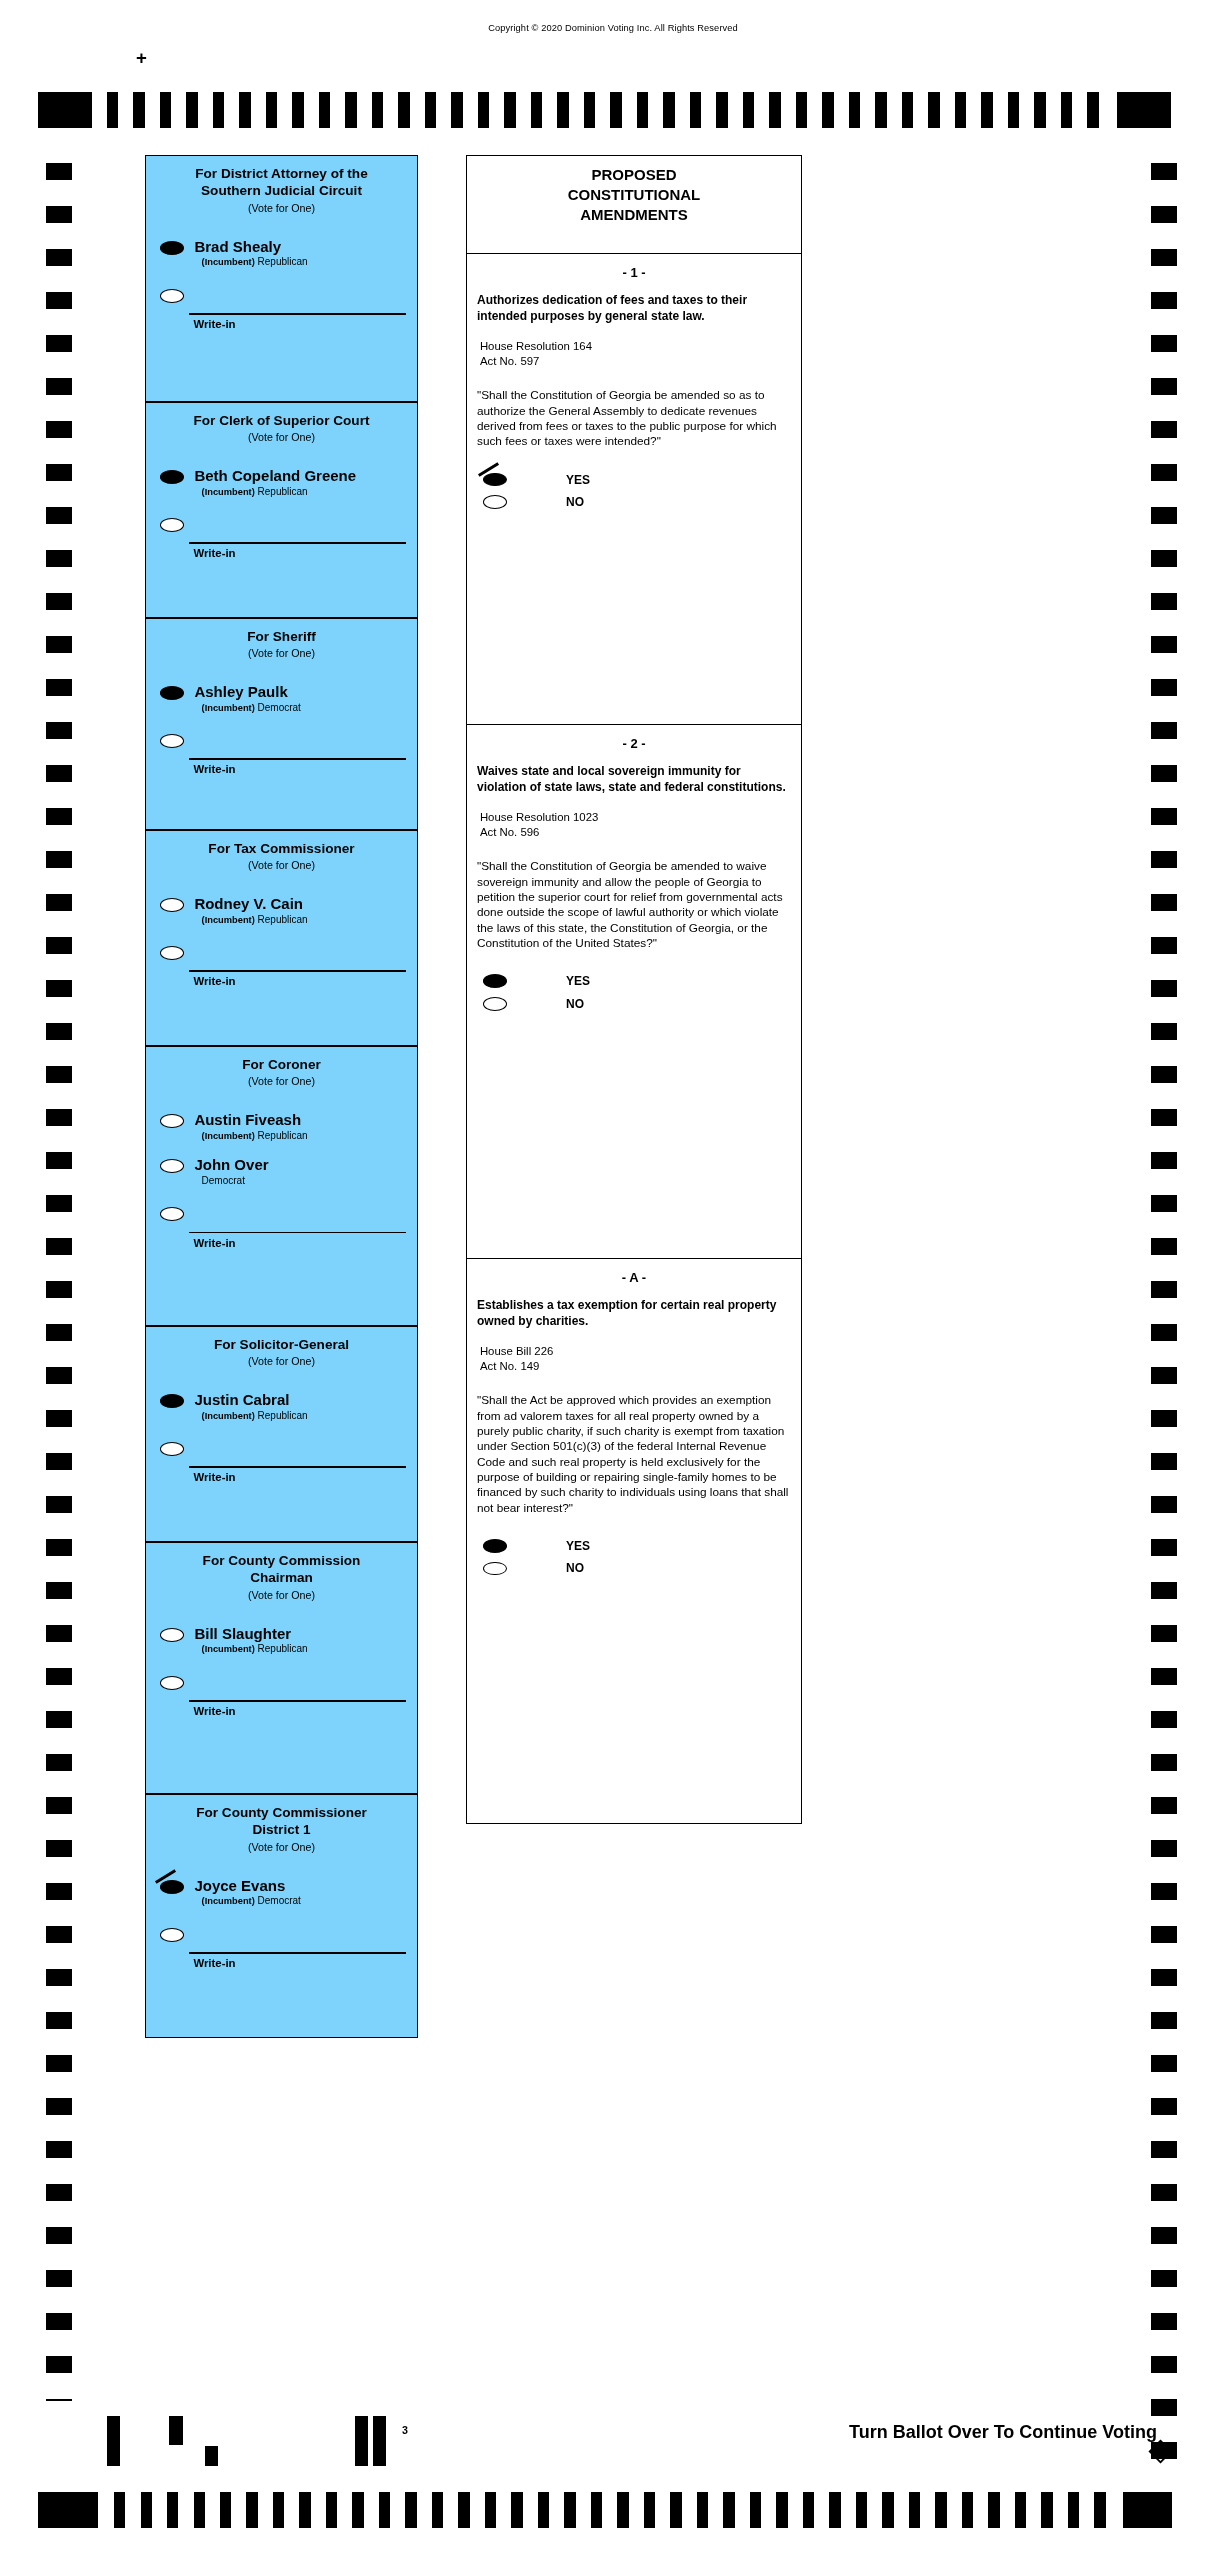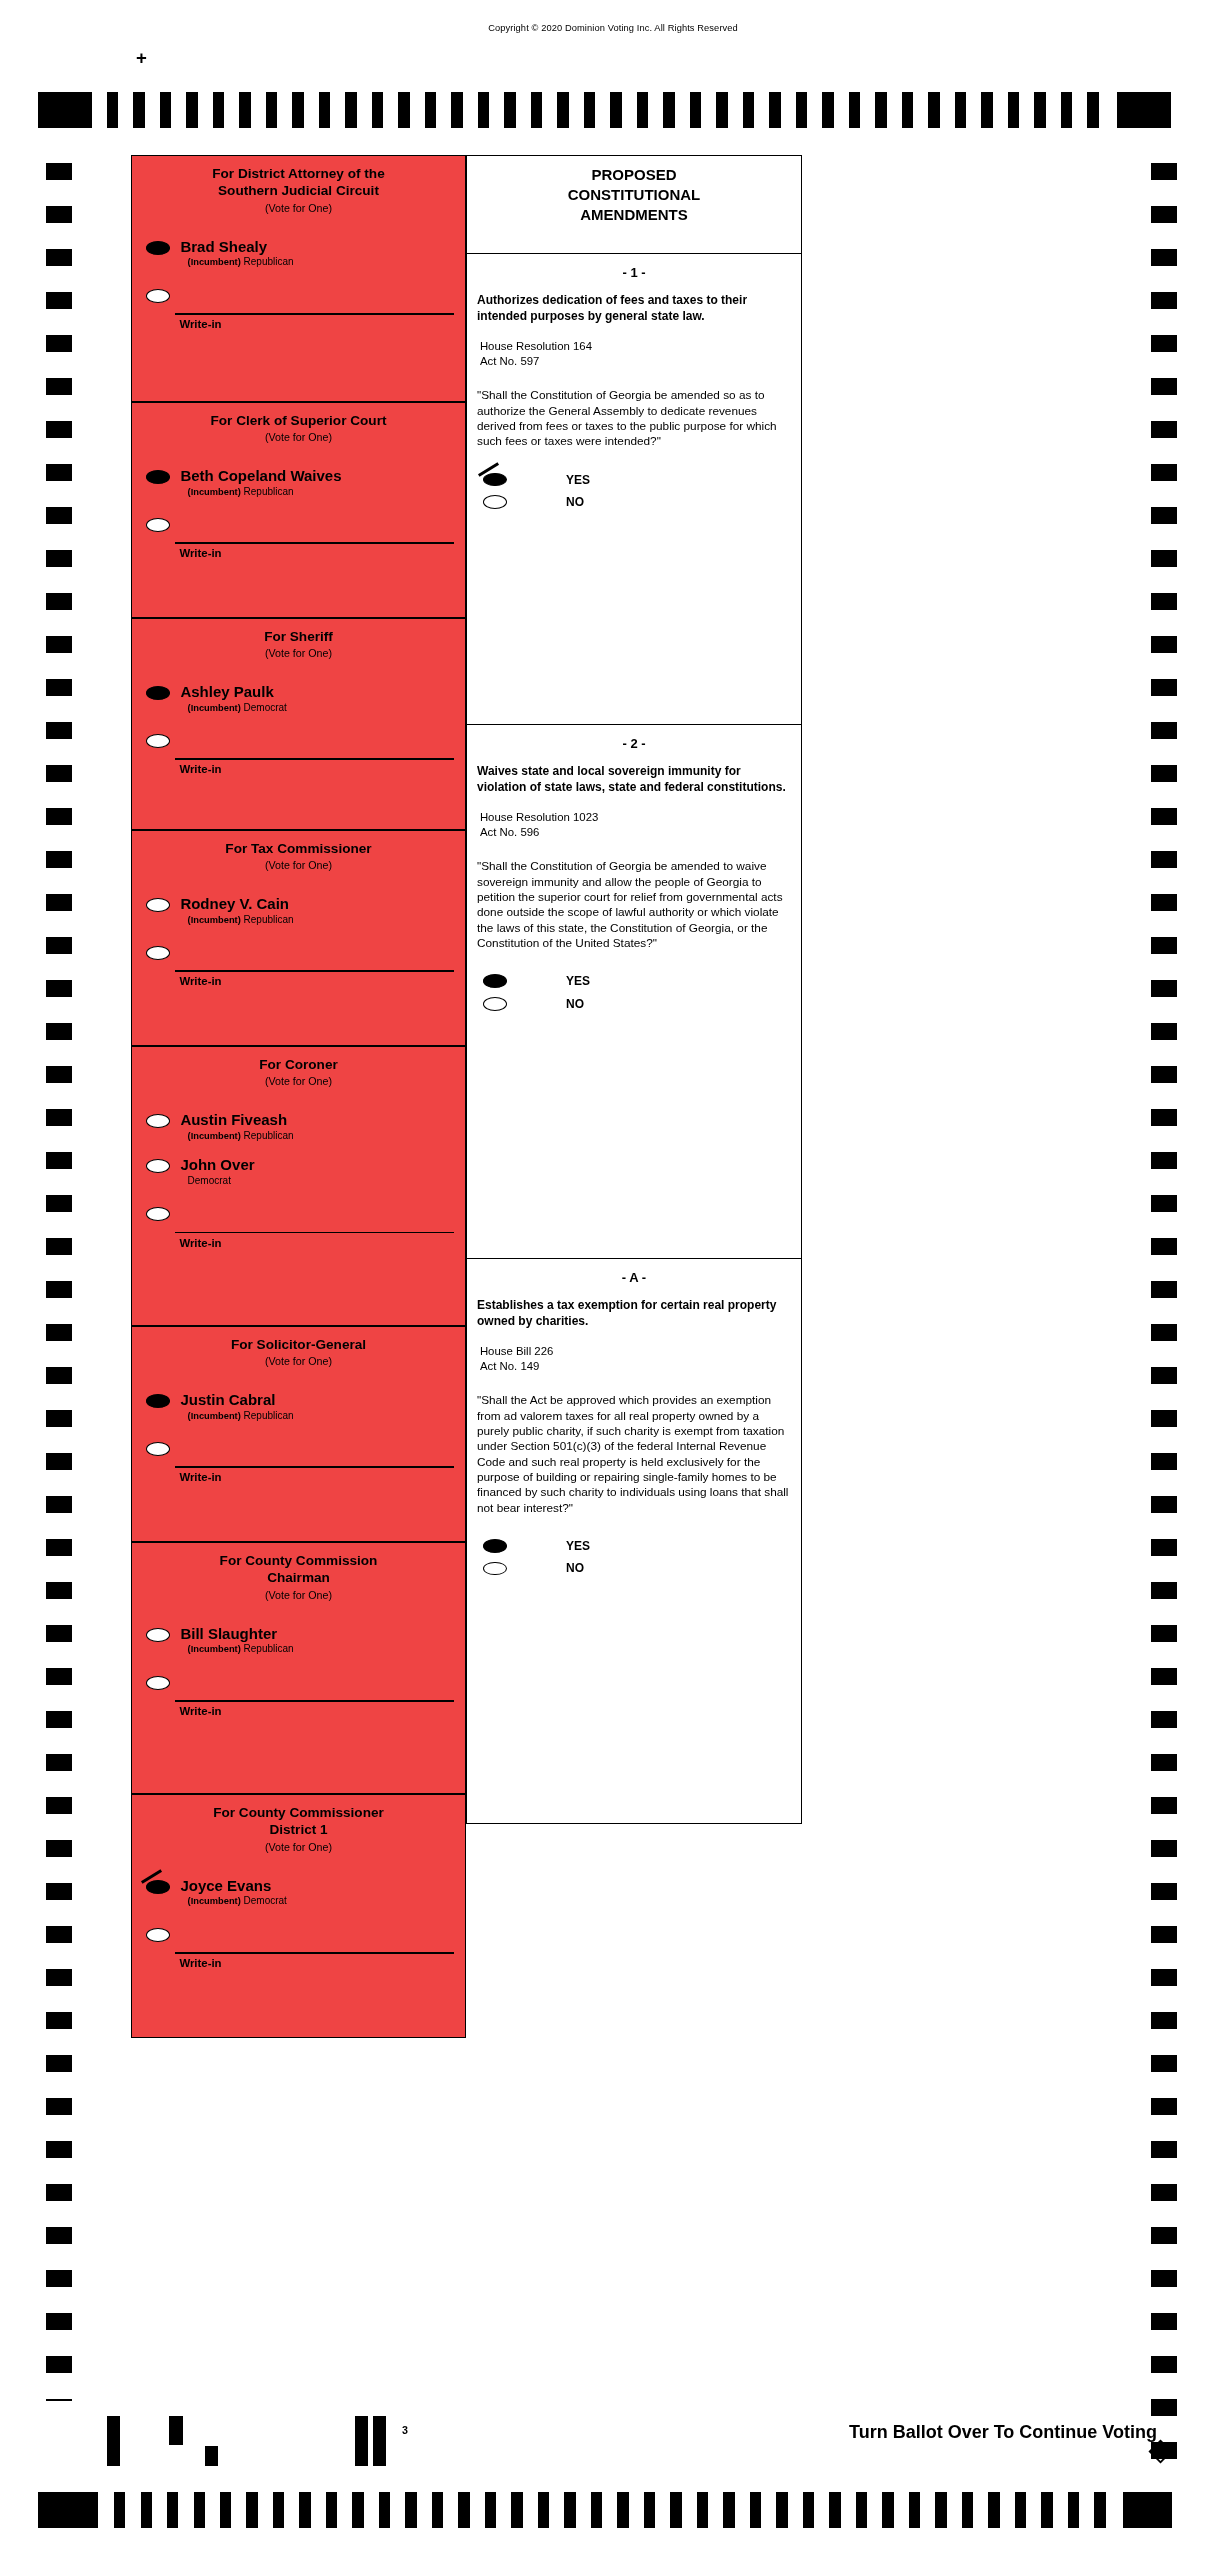--- a/index.html
+++ b/index.html
@@ -28,22 +28,22 @@
   }
   .rail {
     position:absolute; width:26px;
     background:repeating-linear-gradient(180deg, #000 0 17px, transparent 17px 43px);
   }
   .code-mark { position:absolute; background:#000; }
   .code-digit { position:absolute; font-size:10.7px; font-weight:bold; }
 
   
   .col-left {
-    position:absolute; left:131px; top:155px; width:335px;
-    border:1.4px solid #000; background:#ef4444;
+    position:absolute; left:145px; top:155px; width:273px;
+    border:1.4px solid #000; background:#7dd3fc;
   }
   .col-right {
     position:absolute; left:466px; top:155px; width:336px;
     border:1.4px solid #000; background:#fff;
   }
 
   
   .contest { border-bottom:2.1px solid #000; padding:8.6px 7.2px 0; overflow:hidden; }
   .contest:last-child { border-bottom:none; }
   .contest-title { text-align:center; font-weight:bold; font-size:13.6px; line-height:1.3; }
@@ -122,21 +122,21 @@
       <div class="writein-label">Write-in</div>
     </div>
   </section>
 
   <section class="contest" style="height:216px;">
     <h2 class="contest-title pre-line">For Clerk of Superior Court</h2>
     <div class="vote-for">(Vote for One)</div>
     <div class="candidate">
       <span class="oval filled"></span>
       <div class="cand-text">
-        <div class="cand-name">Beth Copeland Waives</div>
+        <div class="cand-name">Beth Copeland Greene</div>
         <div class="cand-detail"><b>(Incumbent)</b> <span>Republican</span></div>
       </div>
     </div>
     <div class="writein">
       <span class="oval"></span>
       <div class="writein-line"></div>
       <div class="writein-label">Write-in</div>
     </div>
   </section>
 

